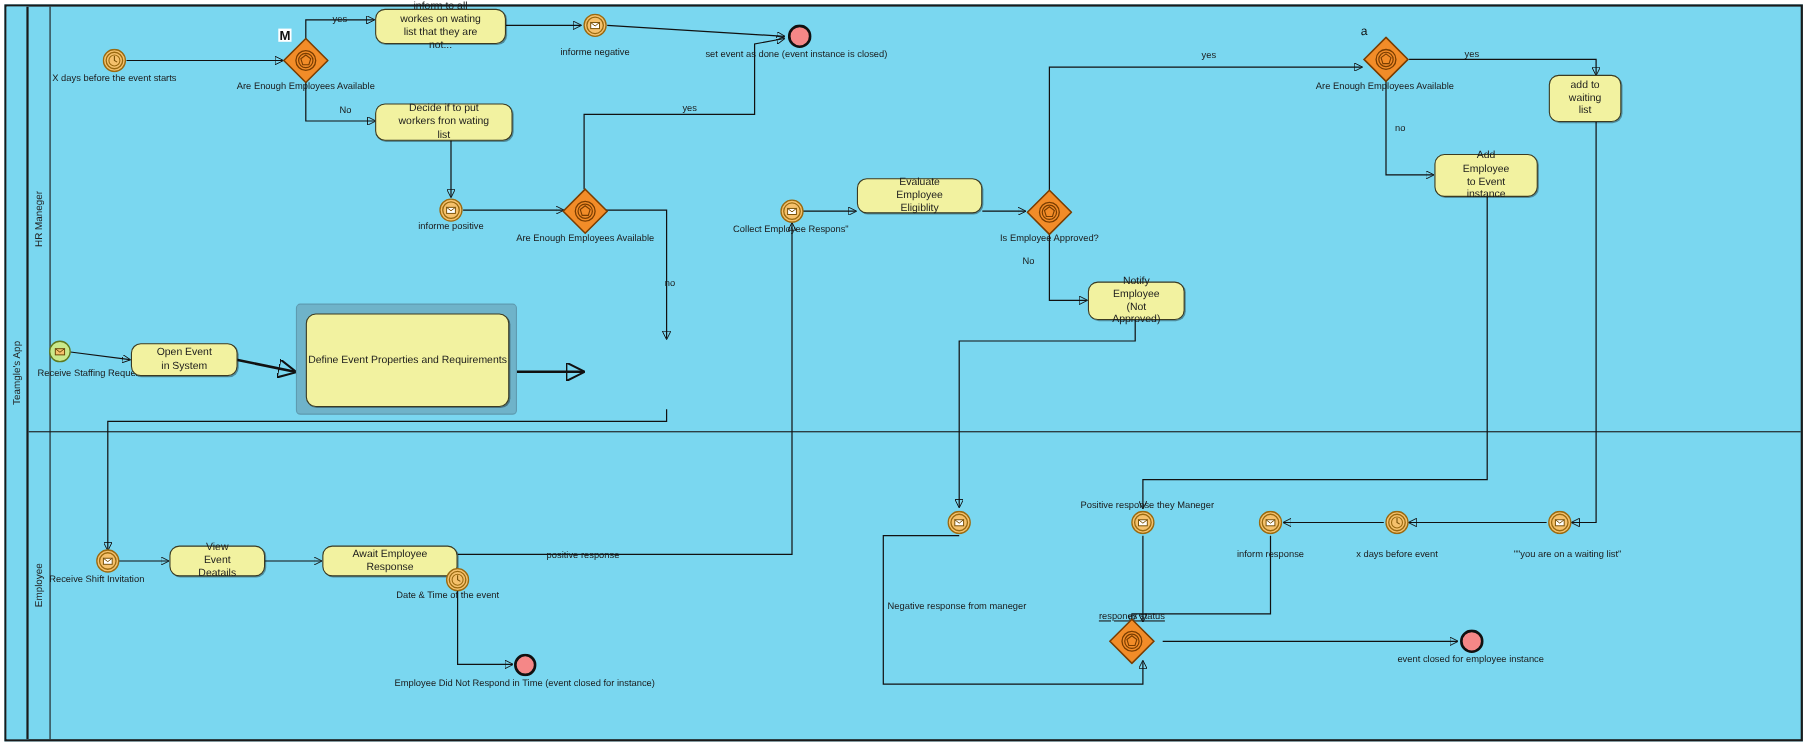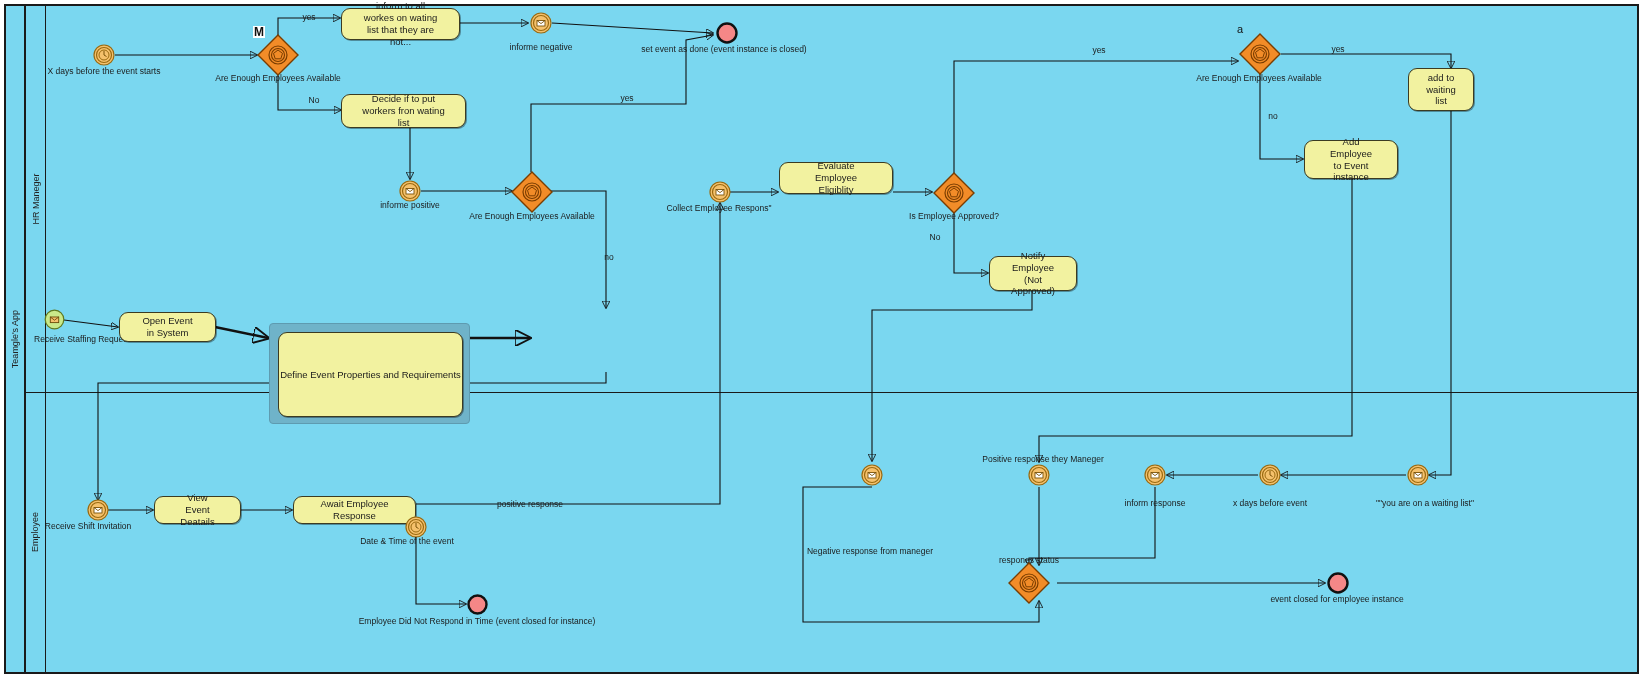--- a/index.html
+++ b/index.html
@@ -240,21 +240,21 @@
     <div class="aflag">a</div>
   </div>
   <div class="lbl c" style="left:1259px;top:73px;">Are Enough Employees Available</div>
 
   <div class="task" style="left:341px;top:8px;width:119px;height:32px;">inform to all workes on wating list that they are not...</div>
 
   <div class="task" style="left:341px;top:94px;width:125px;height:34px;">Decide if to put workers fron wating list</div>
 
   <div class="task" style="left:119px;top:312px;width:97px;height:30px;">Open Event in System</div>
 
-  <div class="task sub" style="left:269px;top:276px;width:201px;height:101px;margin-top:47px;">
+  <div class="task sub" style="left:269px;top:276px;width:201px;height:101px;">
     <div class="inner">Define Event Properties and Requirements</div>
   </div>
 
 
   <div class="task" style="left:779px;top:162px;width:114px;height:32px;">Evaluate Employee Eligiblity</div>
 
   <div class="task" style="left:989px;top:256px;width:88px;height:35px;">Notify Employee (Not Approved)</div>
 
   <div class="task" style="left:1304px;top:140px;width:94px;height:39px;">Add Employee to Event instance</div>
 
@@ -345,21 +345,21 @@
   <div class="ev" style="left:1407px;top:464px;">
     <svg width="22" height="22" viewBox="0 0 22 22">
       <circle cx="11" cy="11" r="10" fill="#f5c16c" stroke="#9a6a10" stroke-width="1.2"></circle>
       <circle cx="11" cy="11" r="7.5" fill="none" stroke="#9a6a10" stroke-width="1.2"></circle>
       <rect x="7" y="8.5" width="8" height="5.5" fill="#fff" stroke="#7a5208" stroke-width="0.9"></rect>
       <path d="M7,8.5 L11,11.6 L15,8.5" fill="none" stroke="#7a5208" stroke-width="0.9"></path>
     </svg>
   </div>
   <div class="lbl c" style="left:1425px;top:498px;">""you are on a waiting list"</div>
 
-  <div class="lbl c" style="left:1029px;top:555px;">respones status</div>
+  <div class="lbl c" style="left:1029px;top:555px;text-decoration:underline;">respones status</div>
   <div class="gw" style="left:1008px;top:562px;">
     <svg width="42" height="42" viewBox="0 0 42 42">
       <polygon points="21,1 41,21 21,41 1,21" fill="#f28c28" stroke="#7a3d00" stroke-width="1.4"></polygon>
       <circle cx="21" cy="21" r="9" fill="none" stroke="#7a3d00" stroke-width="1.2"></circle>
       <circle cx="21" cy="21" r="6.5" fill="none" stroke="#7a3d00" stroke-width="1.1"></circle>
       <polygon points="21,16 25.5,19.4 23.8,24.8 18.2,24.8 16.5,19.4" fill="#f28c28" stroke="#7a3d00" stroke-width="1"></polygon>
     </svg>
   </div>
 
   <div class="ev" style="left:1327px;top:572px;">

